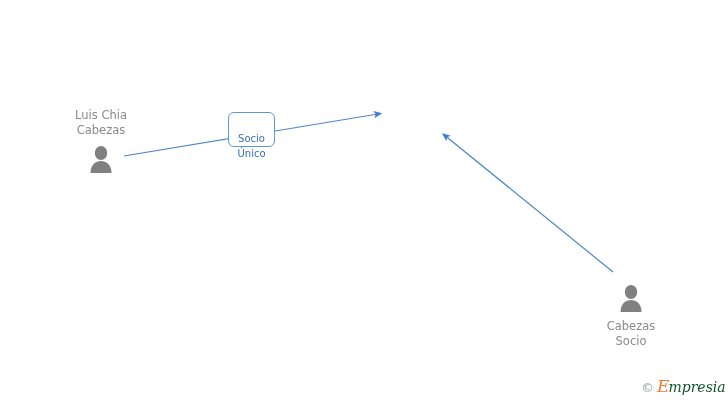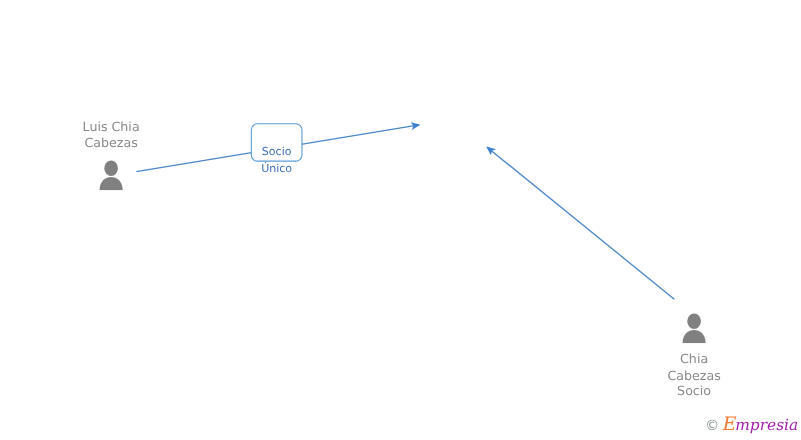--- a/index.html
+++ b/index.html
@@ -106,21 +106,21 @@
     font-style: italic;
     font-size: 17px;
     color: #f07a32;
     line-height: 15px;
     margin-right: -1px;
   }
   .wm-rest {
     font-family: "DejaVu Serif", serif;
     font-style: italic;
     font-size: 14px;
-    color: #a21caf;
+    color: #14532d;
     line-height: 15px;
   }
   .wm-word { display: flex; align-items: baseline; }
 </style>
 </head>
 <body>
 
 <div id="canvas">
 
   <svg id="edges" viewBox="0 0 728 400" xmlns="http://www.w3.org/2000/svg">
@@ -154,21 +154,20 @@
     </div>
   </div>
 
   <div class="person-node right">
     <div class="avatar-wrap">
       <svg width="26" height="28" viewBox="0 0 26 28" xmlns="http://www.w3.org/2000/svg">
         <ellipse cx="13" cy="8" rx="6.2" ry="7" fill="#808080"></ellipse>
         <path d="M2.5 28 C2.5 19.5 8 16 13 16 C18 16 23.5 19.5 23.5 28 Z" fill="#808080"></path>
       </svg>
     </div>
-    <div class="person-name">Chia</div>
     <div class="person-name">Cabezas</div>
     <div class="person-name">Socio</div>
   </div>
 
   <div class="rel-label" id="rel-socio">
     <span class="l1">Socio</span>
     <span class="l2">Único</span>
   </div>
 
 

